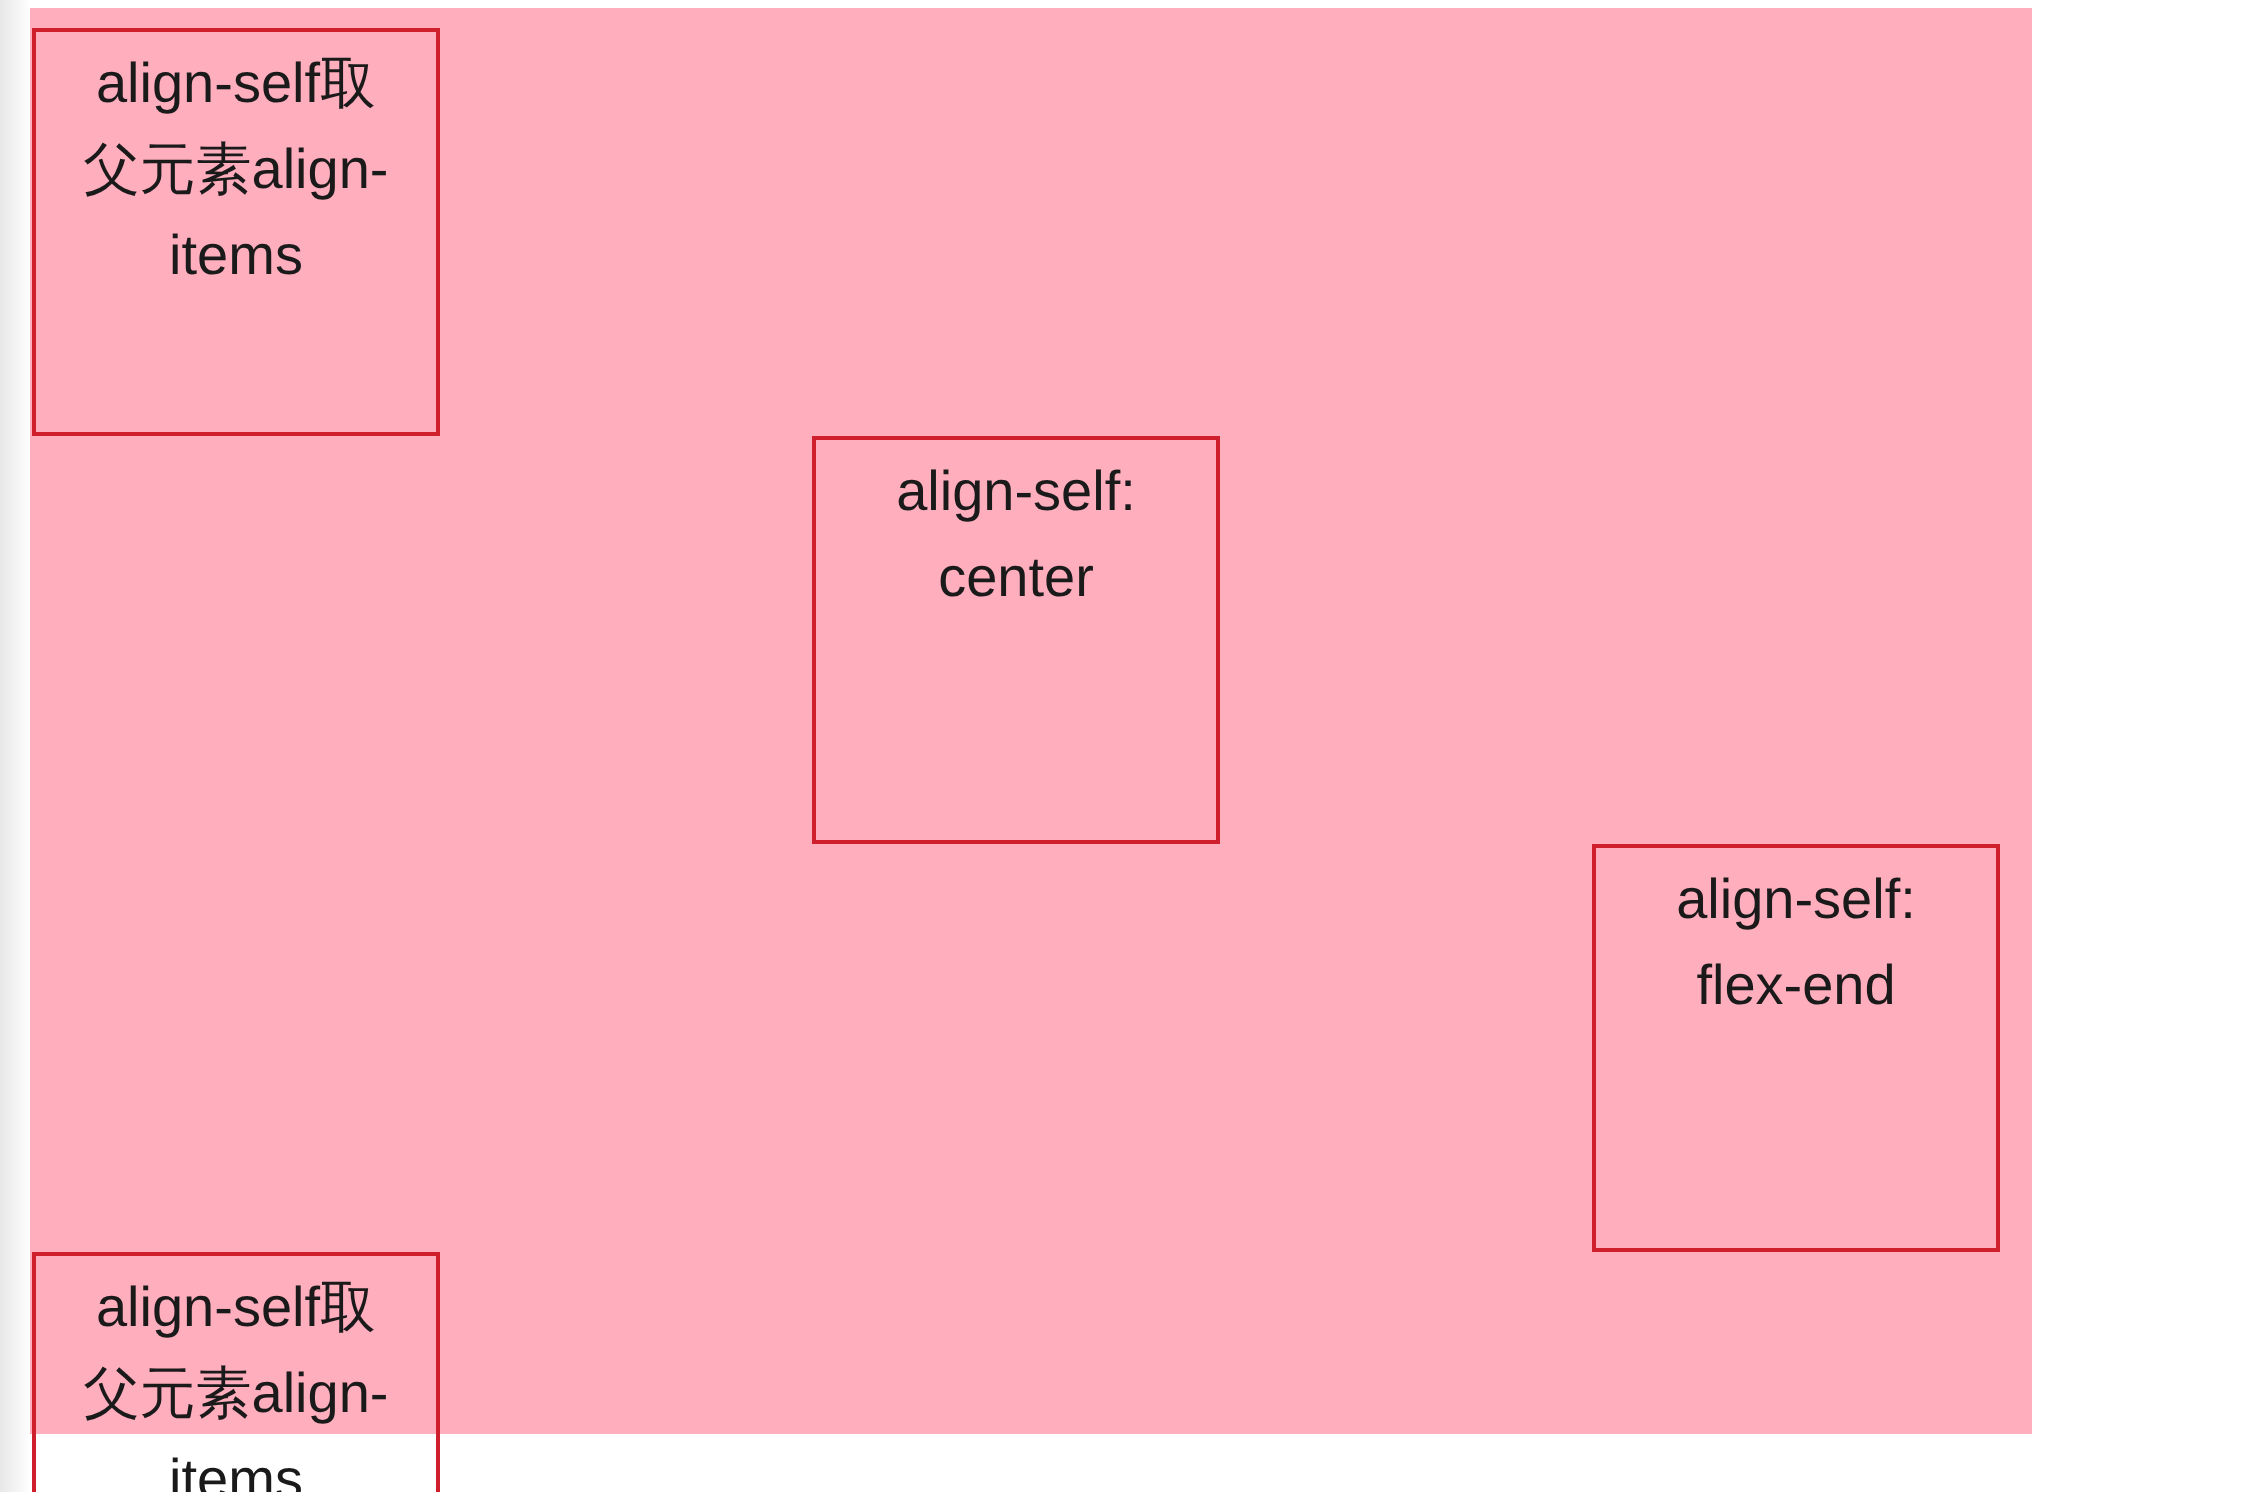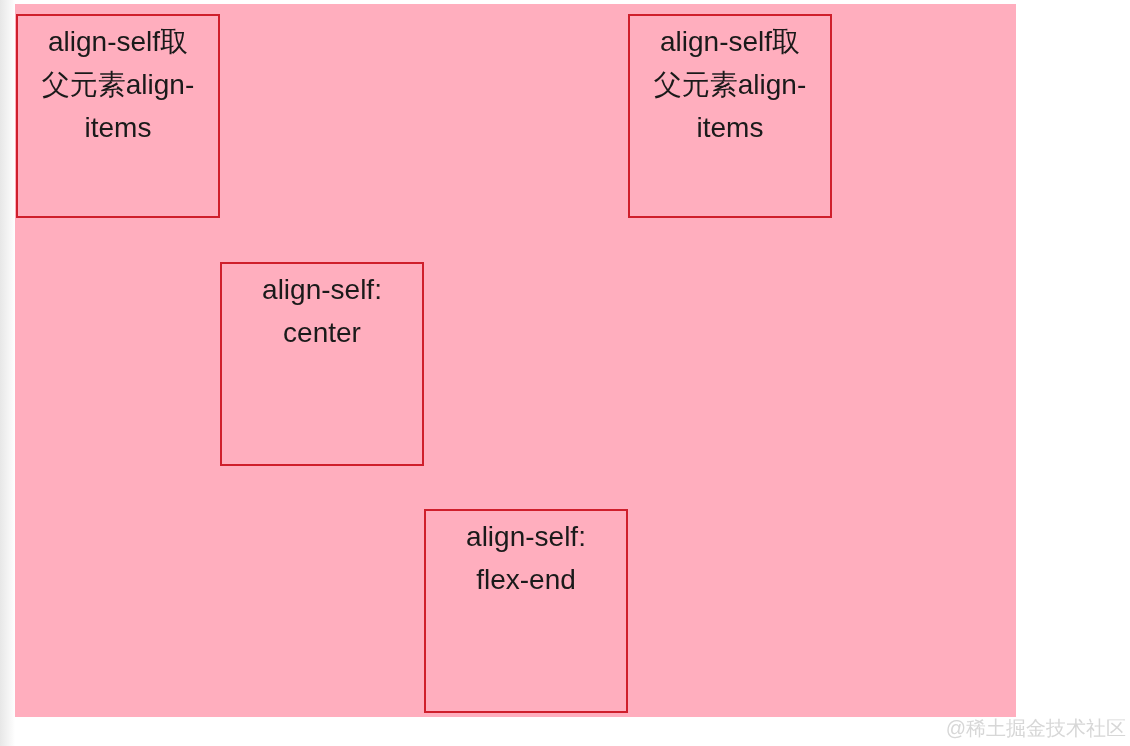--- a/index.html
+++ b/index.html
@@ -26,21 +26,21 @@
   }
   .flex-container {
     position: absolute;
     left: 15px;
     top: 4px;
     width: 1001px;
     height: 713px;
     box-sizing: border-box;
     background: var(--container-bg, #ffaebe);
     display: flex;
-    flex-direction: row;
+    flex-direction: column;
     align-items: flex-start;
     padding: 10px 16px 4px 1px;
   }
   .flex-item {
     flex: 0 0 auto;
     width: 200px;
     height: 196px;
     padding-top: 4px;
     border: 2px solid var(--item-border, #cf1f2c);
     color: var(--item-text, #1a1a1a);
@@ -83,14 +83,13 @@
       <span class="flex-item-label">align-self:
 flex-end</span>
     </div>
     <div class="flex-item a-start">
       <span class="flex-item-label">align-self取
 父元素align-
 items</span>
     </div>
   </div>
 
-  <div class="watermark">@稀土掘金技术社区</div>
 </div>
 
 </body></html>

